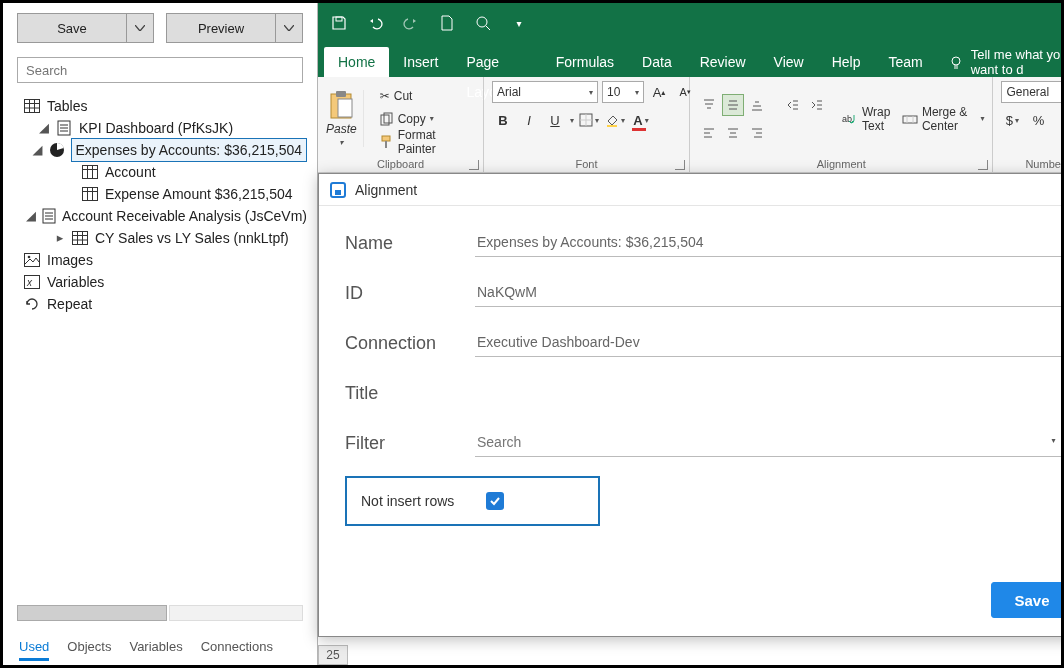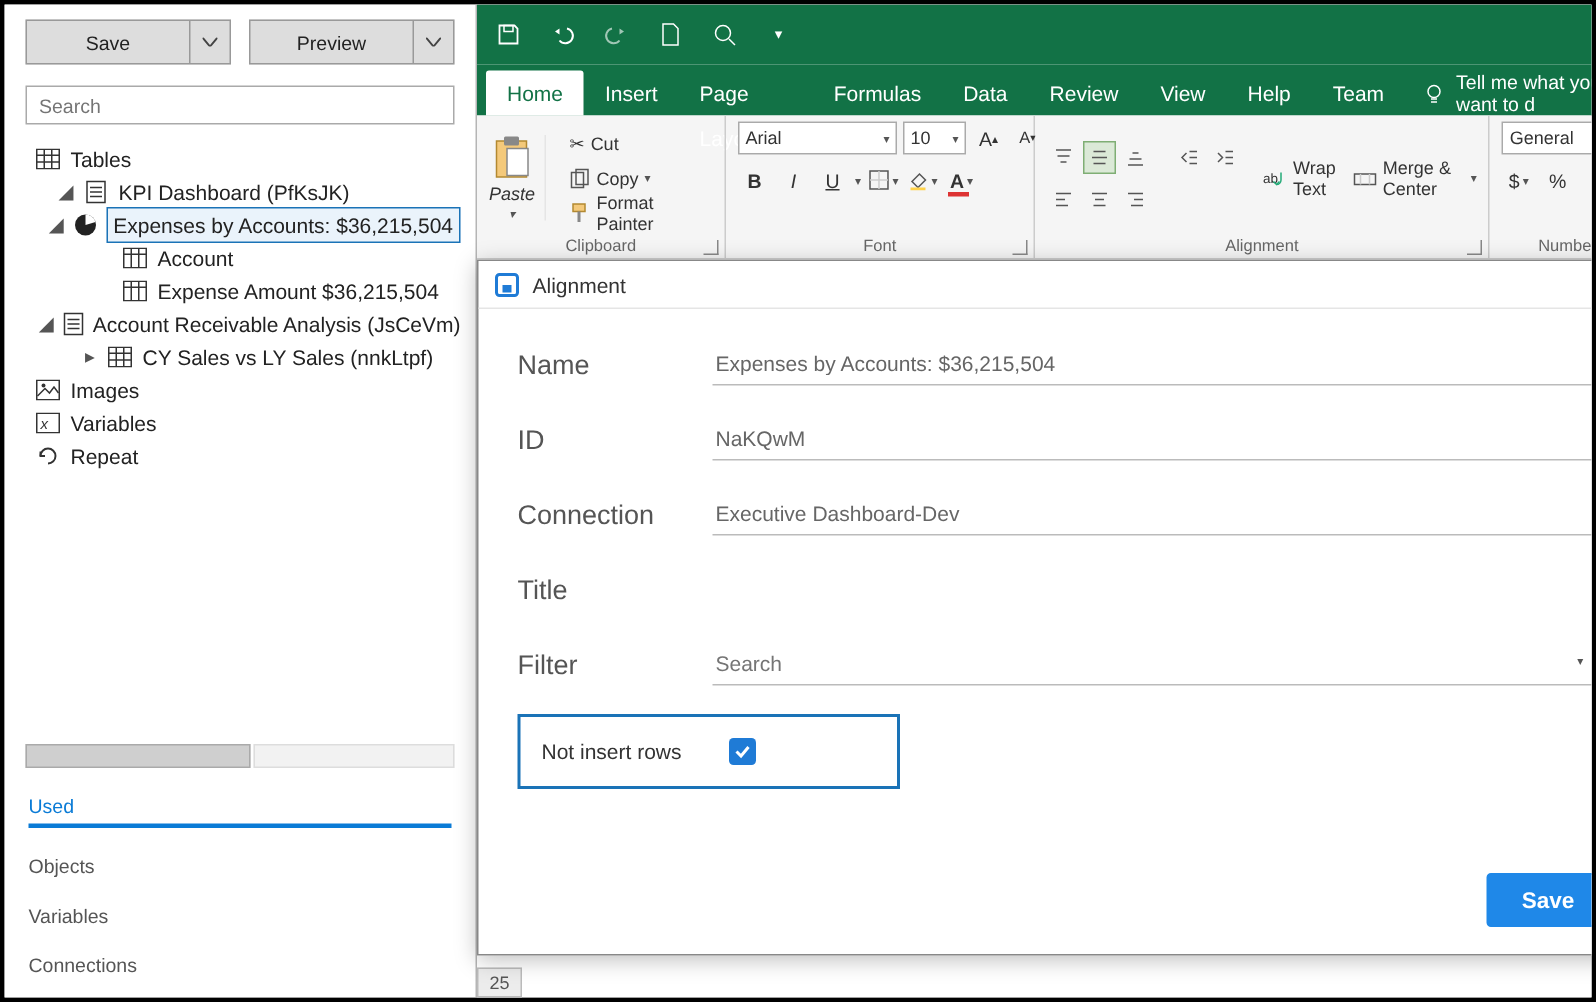--- a/index.html
+++ b/index.html
@@ -112,24 +112,23 @@
   .hscroll .thumb {
     width: 150px;
     background: #cfcfcf;
     border: 1px solid #aaa;
   }
   .hscroll .track { flex: 1; background: #f2f2f2; border: 1px solid #ddd; margin-left: 2px; }
 
   .bottom-tabs {
     display: flex;
     gap: 18px;
-    padding: 10px 16px 14px;
+    padding: 10px 16px 4px;
     font-size: 13px;
     color: #555;
-    flex-direction: column;
   }
   .bottom-tabs .btab { cursor: pointer; }
   .bottom-tabs .btab.active {
     color: #0a7bd6;
     border-bottom: 3px solid #0a7bd6;
     padding-bottom: 4px;
   }
 
   
   .main-area {

